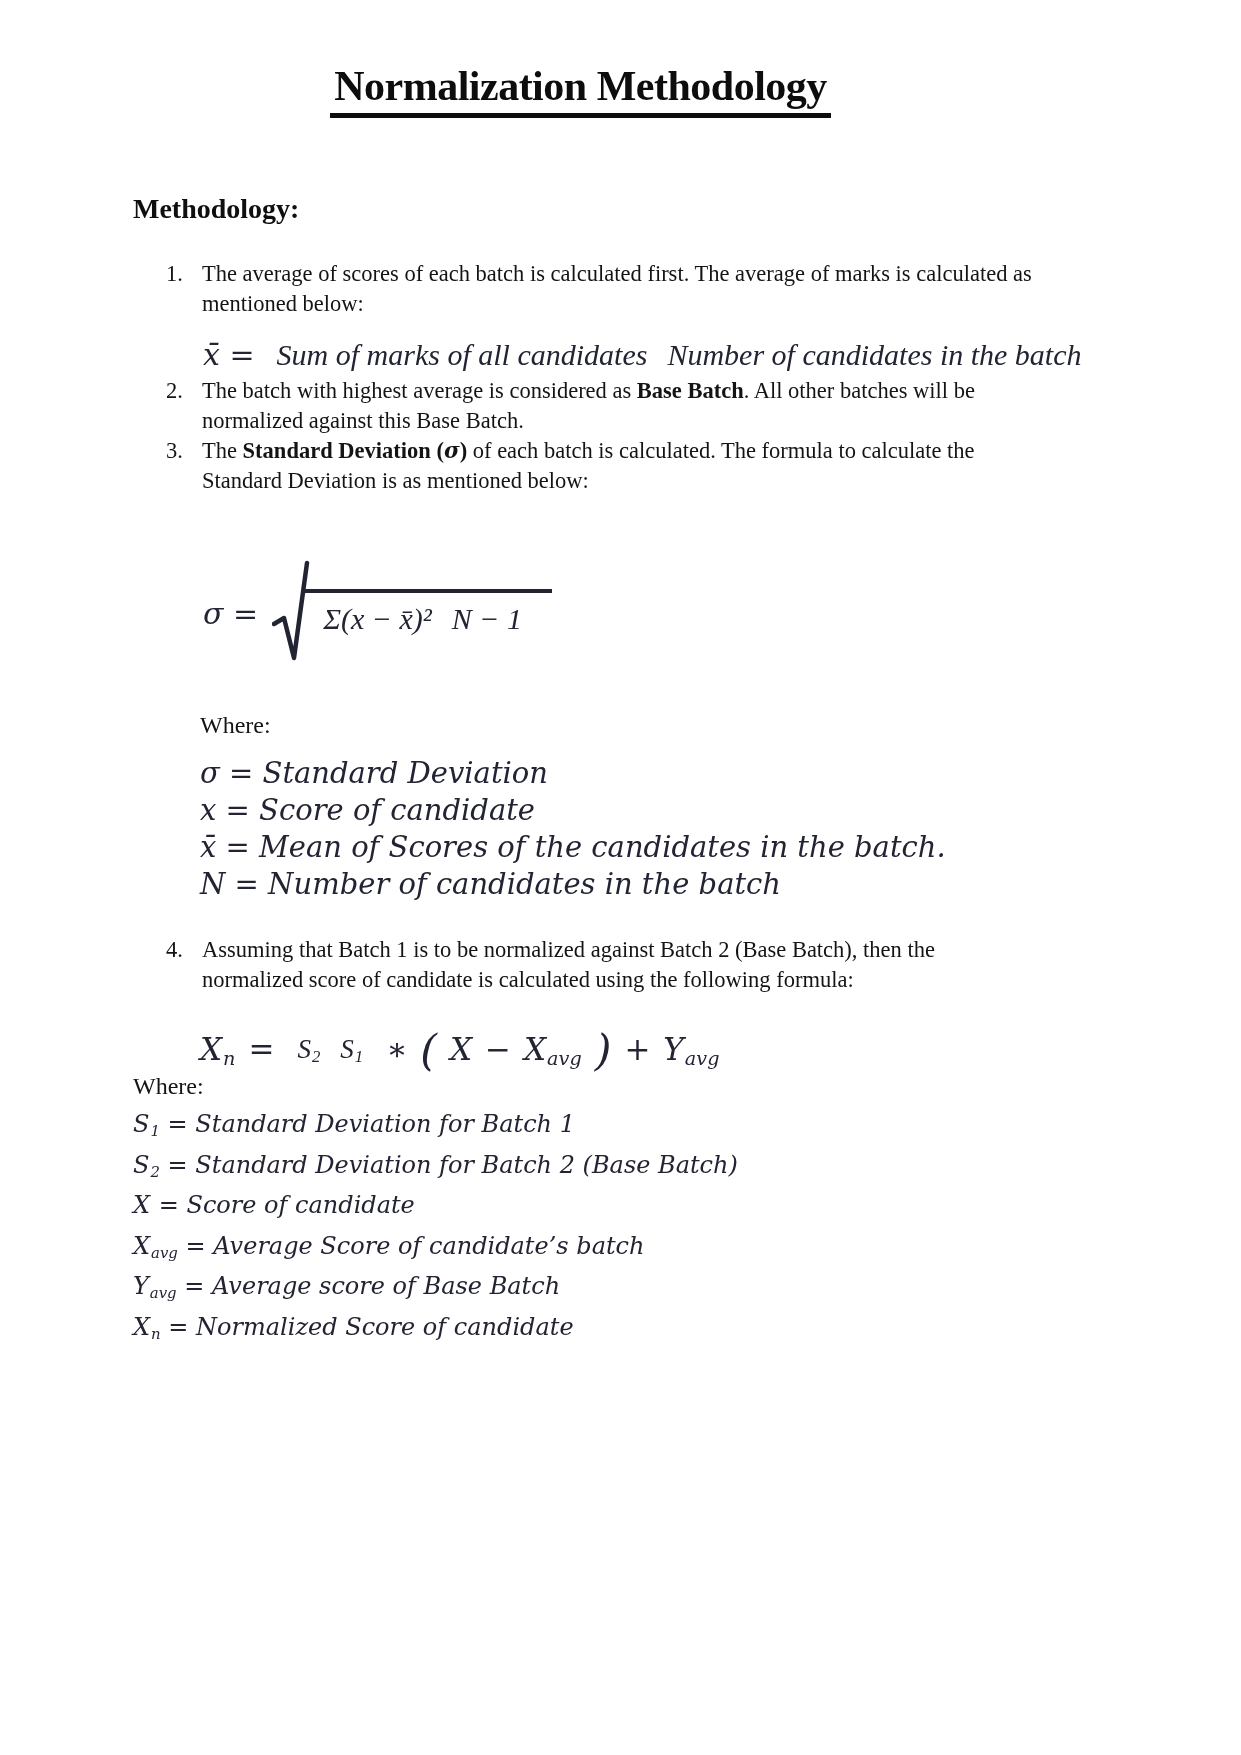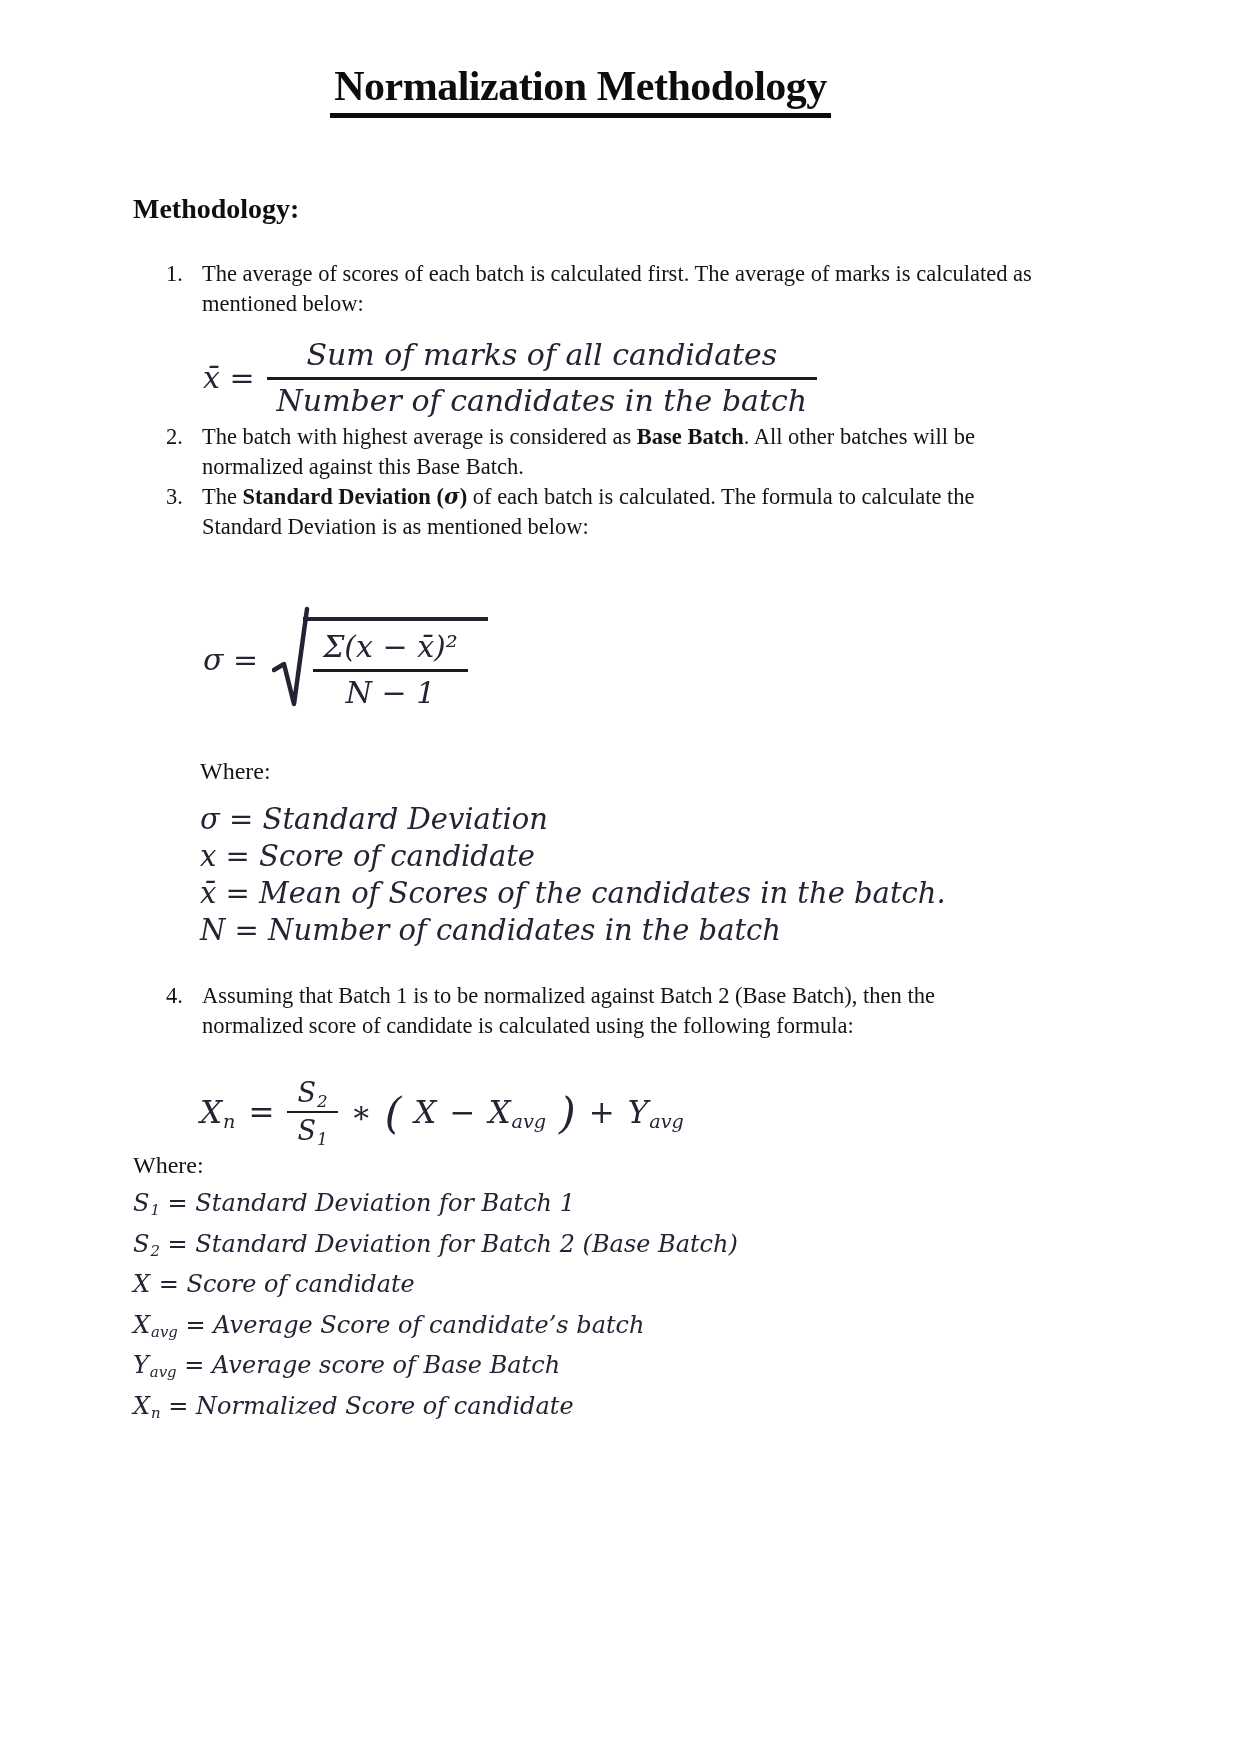--- a/index.html
+++ b/index.html
@@ -56,27 +56,27 @@
   .math, .mathline {
     font-family:"DejaVu Serif", serif;
     font-style:italic;
     color:#232433;
   }
   .formula { display:flex; align-items:center; }
   .formula-mean { margin:18px 0 0 203px; font-size:30px; gap:12px; }
   .formula-sd   { margin:64px 0 0 203px; font-size:30px; gap:14px; }
   .formula-norm { margin:36px 0 0 200px; font-size:31px; gap:13px; }
   .mlhs { white-space:nowrap; }
-  .frac { display:inline-flex; flex-direction:column; align-items:center; }
+  .frac { display:inline-flex; flex-direction:row; align-items:center;font-family:Liberation Serif, serif; }
   .frac .fnum { padding:0 10px; }
   .frac .fbar { align-self:stretch; height:0; border-top:3px solid #1b1b1b; margin:5px 0 3px 0; }
   .frac .fden { padding:0 10px; }
   .frac-small { font-size:27px; }
   .frac-small .fbar { border-top-width:2.5px; margin:3px 0 2px 0; }
-  .sqrt { display:inline-flex; align-items:flex-end; }
+  .sqrt { display:inline-flex; align-items:center; }
   .rad-sign { flex:none; color:#232433; margin-top:0; }
   .radicand { border-top:4px solid #232433; margin-left:-7px; padding:8px 20px 2px 10px; }
   .radicand .fbar { border-top-color:#1b1b1b; }
   sub {
     font-size:0.62em;
     line-height:0;
     vertical-align:-0.28em;
     margin-left:1px;
     font-style:italic;
   }

